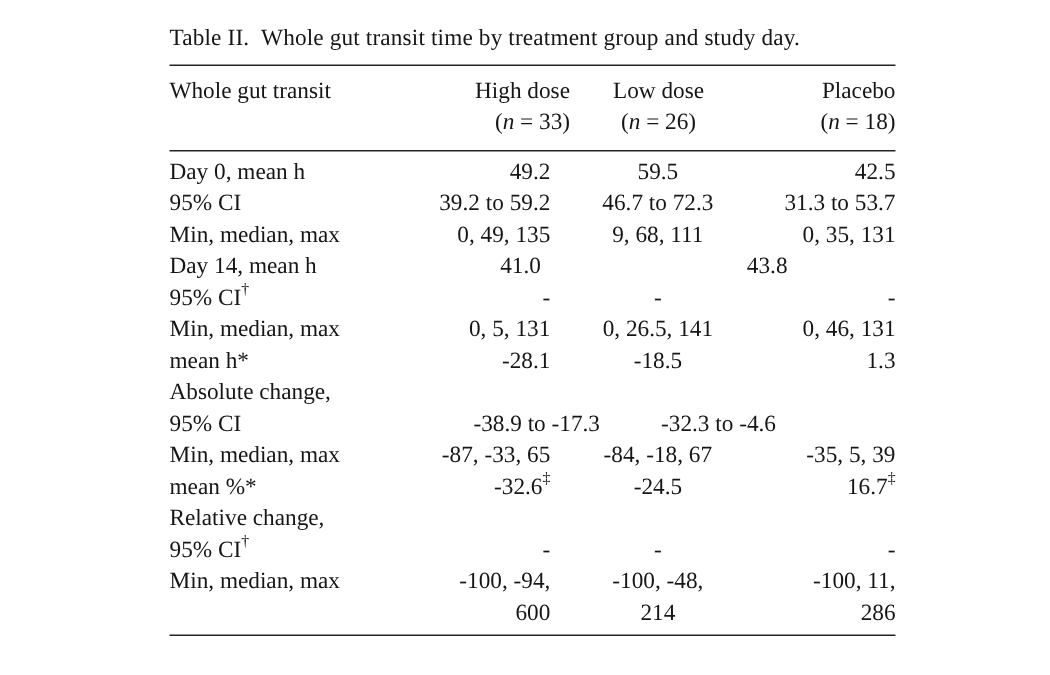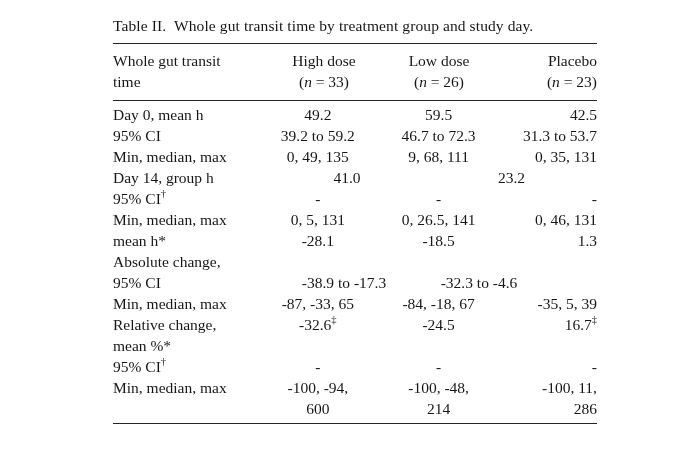--- a/index.html
+++ b/index.html
@@ -5,51 +5,50 @@
   html,body{margin:0;padding:0;background:#ffffff;}
   .page{position:relative;width:700px;height:450px;background:#ffffff;overflow:hidden;
         font-family:"Liberation Serif","DejaVu Serif",serif;color:#161616;border-radius:18px;}
   .tbl{position:absolute;left:113px;top:15px;width:484px;}
   .title{font-size:15.5px;line-height:21px;padding-bottom:7px;white-space:nowrap;letter-spacing:.1px;}
   .rule{height:0;border-top:1.8px solid #242424;}
   .head{display:flex;padding:6px 0 8px;font-size:15.5px;line-height:21px;align-items:flex-start;}
   .body{padding:3px 0 4px;font-size:15.5px;line-height:21px;}
   .tr{display:flex;align-items:flex-start;gap:20px;}
   .w0{width:155px;text-align:left;}
-  .w1{width:112px;text-align:center;}
+  .w1{width:112px;text-align:right;}
   .w2{width:118px;text-align:center;}
   .w3{width:99px;text-align:right;}
   sup{font-size:10.5px;line-height:0;vertical-align:super;position:relative;top:-1px;}
   i{font-style:italic;}
 </style>
 </head>
 <body>
 
 <div class="page">
   <div class="tbl">
 
     <div class="title">Table II. Whole gut transit time by treatment group and study day.</div>
     <div class="rule"></div>
 
     <div class="head">
       <div class="w0">
         <div>Whole gut transit</div>
-        <div>time</div>
       </div>
       <div class="w1">
         <div>High dose</div>
         <div><span>(</span><i>n</i><span> = 33)</span></div>
       </div>
       <div class="w2">
         <div>Low dose</div>
         <div><span>(</span><i>n</i><span> = 26)</span></div>
       </div>
       <div class="w3">
         <div>Placebo</div>
-        <div><span>(</span><i>n</i><span> = 23)</span></div>
+        <div><span>(</span><i>n</i><span> = 18)</span></div>
       </div>
     </div>
 
     <div class="rule"></div>
 
     <div class="body">
 
       <div class="tr">
         <div class="w0"><span>Day 0, mean h</span></div>
         <div class="w1"><span>49.2</span></div>
@@ -65,23 +64,23 @@
       </div>
 
       <div class="tr">
         <div class="w0"><span>Min, median, max</span></div>
         <div class="w1"><span>0, 49, 135</span></div>
         <div class="w2"><span>9, 68, 111</span></div>
         <div class="w3"><span>0, 35, 131</span></div>
       </div>
 
       <div class="tr">
-        <div class="w0"><span>Day 14, group h</span></div>
+        <div class="w0"><span>Day 14, mean h</span></div>
         <div class="w2"><span>41.0</span></div>
-        <div class="w3"><span>23.2</span></div>
+        <div class="w3"><span>43.8</span></div>
       </div>
 
       <div class="tr">
         <div class="w0"><span>95% CI</span><sup>†</sup></div>
         <div class="w1"><span>-</span></div>
         <div class="w2"><span>-</span></div>
         <div class="w3"><span>-</span></div>
       </div>
 
       <div class="tr">
@@ -109,22 +108,22 @@
 
       <div class="tr">
         <div class="w0"><span>Min, median, max</span></div>
         <div class="w1"><span>-87, -33, 65</span></div>
         <div class="w2"><span>-84, -18, 67</span></div>
         <div class="w3"><span>-35, 5, 39</span></div>
       </div>
 
       <div class="tr">
         <div class="w0">
+          <div>mean %*</div>
           <div>Relative change,</div>
-          <div>mean %*</div>
         </div>
         <div class="w1"><span>-32.6</span><sup>‡</sup></div>
         <div class="w2"><span>-24.5</span></div>
         <div class="w3"><span>16.7</span><sup>‡</sup></div>
       </div>
 
       <div class="tr">
         <div class="w0"><span>95% CI</span><sup>†</sup></div>
         <div class="w1"><span>-</span></div>
         <div class="w2"><span>-</span></div>

